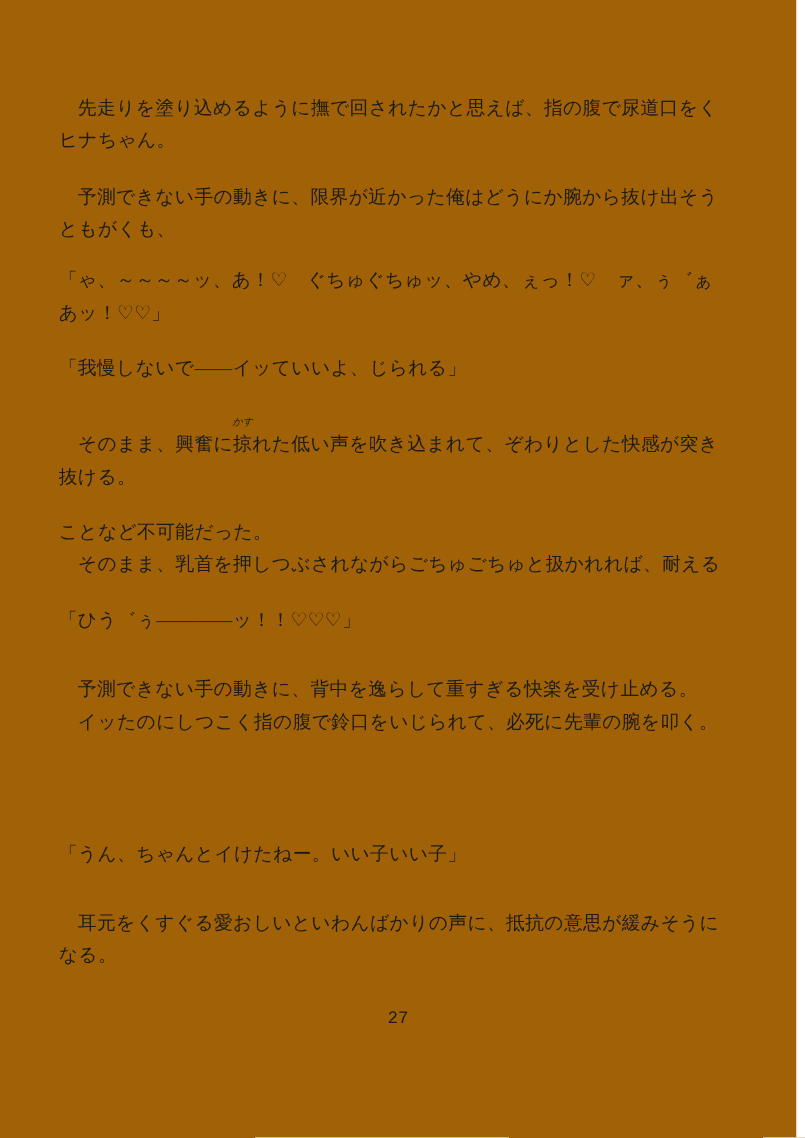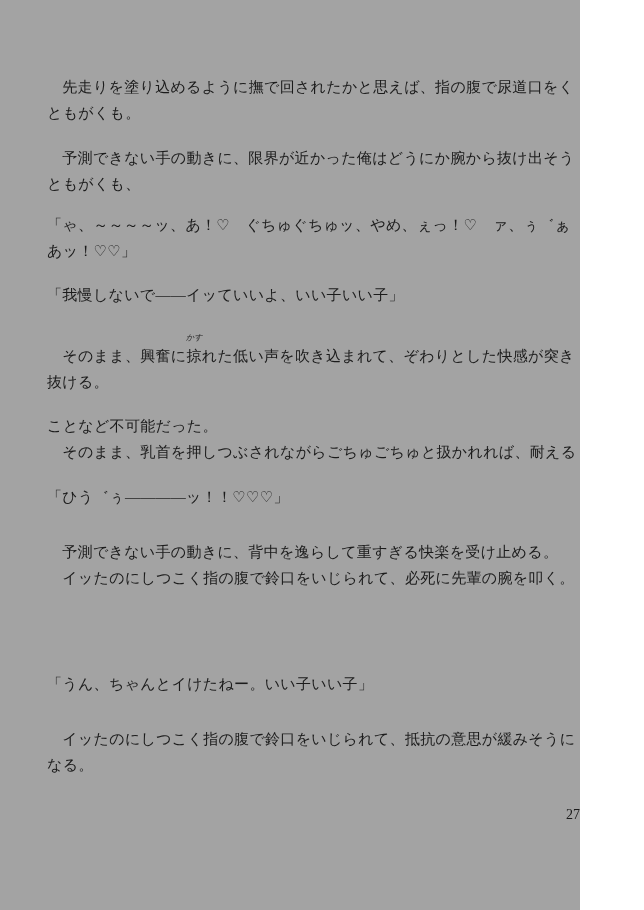--- a/index.html
+++ b/index.html
@@ -2,23 +2,23 @@
 <html lang="ja"><head>
 <meta charset="utf-8">
 <style>
   html, body {
     margin: 0;
     padding: 0;
     background: #ffffff;
   }
   .page {
     position: relative;
-    width: 580px;
+    width: 637px;
     height: 910px;
-    background: #a3a3a3;
+    background: #a16207;
     font-family: "Liberation Serif", "DejaVu Serif", serif;
     color: #1b1b1b;
     overflow: hidden;
   }
   .block {
     position: absolute;
     left: 47px;
     width: 550px;
   }
   .line {
@@ -43,48 +43,49 @@
     white-space: nowrap;
     color: #1b1b1b;
     font-style: italic;
   }
   .page-num {
     position: absolute;
     top: 806px;
     left: 0;
     right: 0;
     margin: 0;
-    text-align: right;
+    text-align: center;
     font-size: 14px;
     line-height: 18px;
     color: #1b1b1b;
+    font-family: Liberation Mono, monospace;
   }
 </style>
 </head>
 <body>
 
 <div class="page">
 
   <div class="block" style="top:74px">
     <p class="line">　先走りを塗り込めるように撫で回されたかと思えば、指の腹で尿道口をく</p>
-    <p class="line">ともがくも。</p>
+    <p class="line">ヒナちゃん。</p>
   </div>
 
   <div class="block" style="top:212px">
     <p class="line">「ゃ、～～～～ッ、あ！♡　ぐちゅぐちゅッ、やめ、ぇっ！♡　ァ、ぅ゛ぁ</p>
     <p class="line">あッ！♡♡」</p>
   </div>
 
   <div class="block" style="top:145px">
     <p class="line">　予測できない手の動きに、限界が近かった俺はどうにか腕から抜け出そう</p>
     <p class="line">ともがくも、</p>
   </div>
 
   <div class="block" style="top:282px">
-    <p class="line">「我慢しないで――イッていいよ、いい子いい子」</p>
+    <p class="line">「我慢しないで――イッていいよ、じられる」</p>
   </div>
 
   <div class="block" style="top:343px">
     <p class="line"><span>　そのまま、興奮に</span><span class="ruby-wrap"><span class="ruby-rt">かす</span><span>掠</span></span><span>れた低い声を吹き込まれて、ぞわりとした快感が突き</span></p>
     <p class="line">抜ける。</p>
   </div>
 
   <div class="block" style="top:413px">
     <p class="line">ことなど不可能だった。</p>
     <p class="line">　そのまま、乳首を押しつぶされながらごちゅごちゅと扱かれれば、耐える</p>
@@ -101,19 +102,19 @@
   <div class="block" style="top:565px">
     <p class="line">　イッたのにしつこく指の腹で鈴口をいじられて、必死に先輩の腕を叩く。</p>
   </div>
 
 
   <div class="block" style="top:671px">
     <p class="line">「うん、ちゃんとイけたねー。いい子いい子」</p>
   </div>
 
   <div class="block" style="top:726px">
-    <p class="line">　イッたのにしつこく指の腹で鈴口をいじられて、抵抗の意思が緩みそうに</p>
+    <p class="line">　耳元をくすぐる愛おしいといわんばかりの声に、抵抗の意思が緩みそうに</p>
     <p class="line">なる。</p>
   </div>
 
   <p class="page-num">27</p>
 
 </div>
 
 </body></html>

